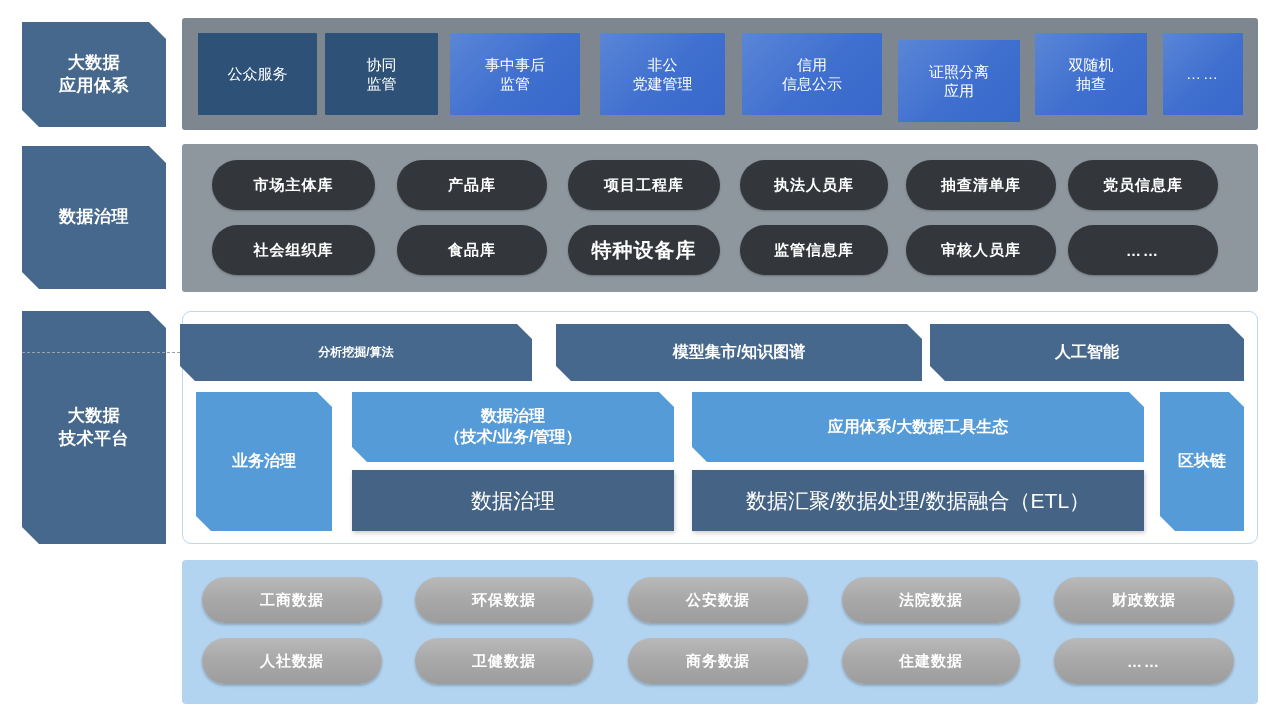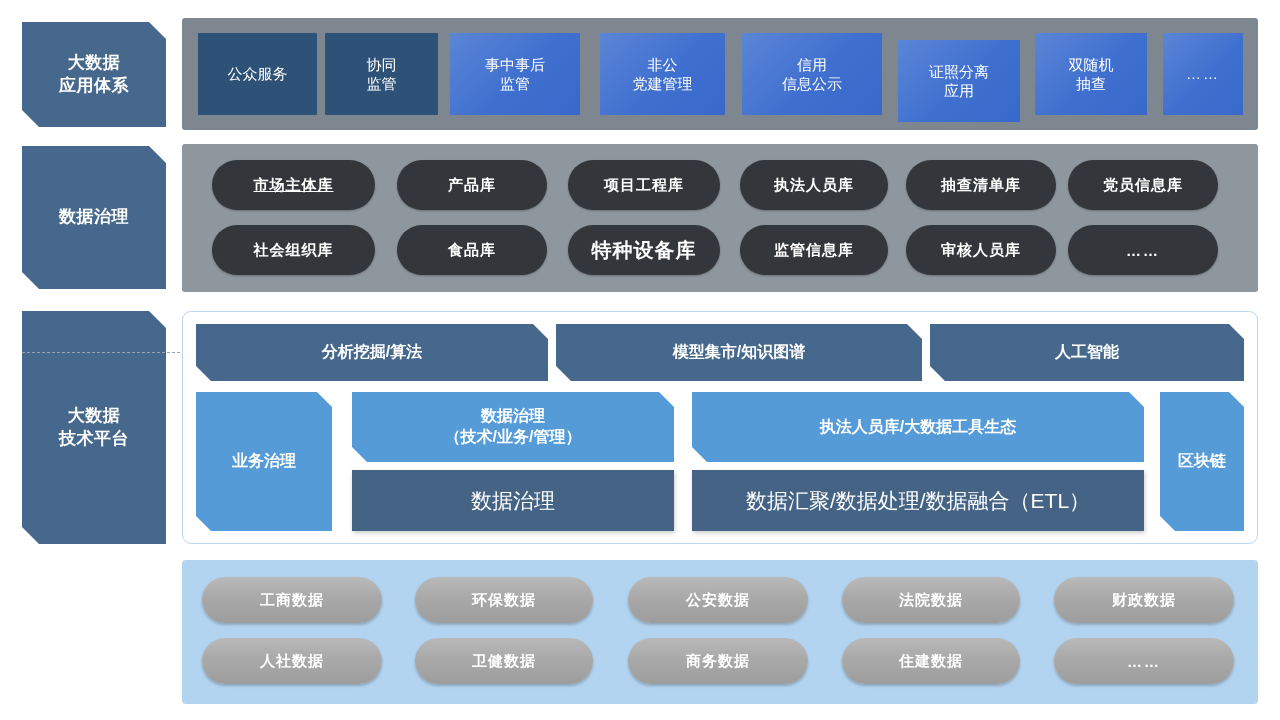--- a/index.html
+++ b/index.html
@@ -142,21 +142,21 @@
 
   <div class="abs tier-label" style="left:22px;top:146px;width:144px;height:143px;font-size:17px;">
     <div>
       <div>数据治理</div>
     </div>
   </div>
 
   <div class="abs panel-grey2" style="left:182px;top:144px;width:1076px;height:148px;">
   </div>
 
-  <div class="abs pill-dark" style="left:212px;top:160px;width:163px;height:50px;font-size:15px;text-decoration:underline;">
+  <div class="abs pill-dark" style="left:212px;top:160px;width:163px;height:50px;font-size:15px;">
     <span>市场主体库</span>
   </div>
   <div class="abs pill-dark" style="left:397px;top:160px;width:150px;height:50px;font-size:15px;">
     <span>产品库</span>
   </div>
   <div class="abs pill-dark" style="left:568px;top:160px;width:152px;height:50px;font-size:15px;">
     <span>项目工程库</span>
   </div>
   <div class="abs pill-dark" style="left:740px;top:160px;width:148px;height:50px;font-size:15px;">
     <span>执法人员库</span>
@@ -192,21 +192,21 @@
       <div>大数据</div>
       <div>技术平台</div>
     </div>
   </div>
 
   <div class="abs dashed-link" style="left:22px;top:352px;width:163px;height:0;"></div>
 
   <div class="abs tech-card" style="left:182px;top:311px;width:1076px;height:233px;">
   </div>
 
-  <div class="abs notch nv-dark" style="left:196px;top:324px;width:352px;height:57px;font-size:16px;text-align:center;">
+  <div class="abs notch nv-dark" style="left:180px;top:324px;width:352px;height:57px;font-size:12px;text-align:center;">
     <span>分析挖掘/算法</span>
   </div>
   <div class="abs notch nv-dark" style="left:556px;top:324px;width:366px;height:57px;font-size:16px;">
     <span>模型集市/知识图谱</span>
   </div>
   <div class="abs notch nv-dark" style="left:930px;top:324px;width:314px;height:57px;font-size:16px;">
     <span>人工智能</span>
   </div>
 
   <div class="abs notch nv-light" style="left:196px;top:392px;width:136px;height:139px;font-size:16px;">
@@ -218,21 +218,21 @@
       <div>数据治理</div>
       <div>（技术/业务/管理）</div>
     </div>
   </div>
 
   <div class="abs flat-slate" style="left:352px;top:470px;width:322px;height:61px;font-size:21px;">
     <span>数据治理</span>
   </div>
 
   <div class="abs notch nv-light" style="left:692px;top:392px;width:452px;height:70px;font-size:16px;">
-    <span>执法人员库/大数据工具生态</span>
+    <span>应用体系/大数据工具生态</span>
   </div>
 
   <div class="abs flat-slate" style="left:692px;top:470px;width:452px;height:61px;font-size:21px;">
     <span>数据汇聚/数据处理/数据融合（ETL）</span>
   </div>
 
   <div class="abs notch nv-light" style="left:1160px;top:392px;width:84px;height:139px;font-size:16px;">
     <span>区块链</span>
   </div>
 

